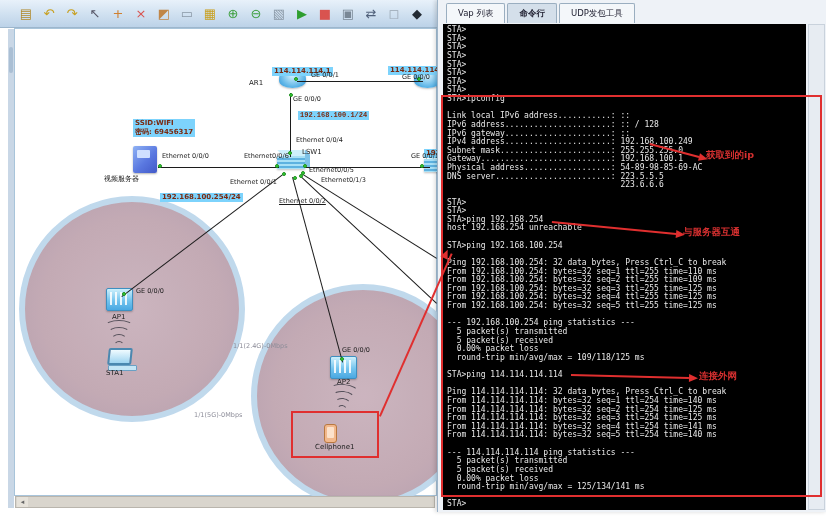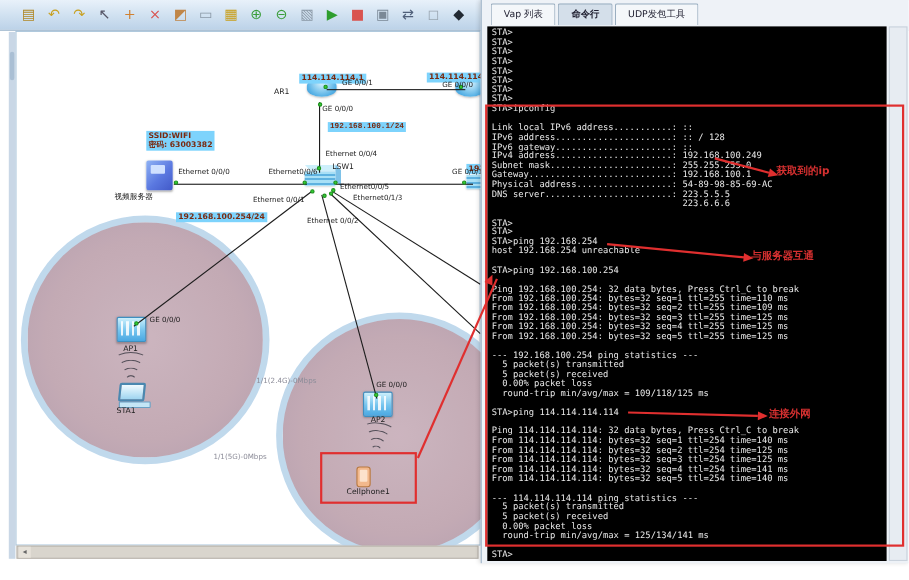--- a/index.html
+++ b/index.html
@@ -172,36 +172,36 @@
       <div class="pdot" style="left: 282px; top: 172px;"></div>
       <div class="pdot" style="left: 122px; top: 292px;"></div>
       <div class="pdot" style="left: 293px; top: 176px;"></div>
       <div class="pdot" style="left: 340px; top: 357px;"></div>
       <div class="pdot" style="left: 301px; top: 171px;"></div>
       <div class="pdot" style="left: 299px; top: 174px;"></div>
       <div class="lbl g" style="left: 272px; top: 57px;">114.114.114.1</div>
       <div class="lbl g" style="left: 388px; top: 56px;">114.114.114.11</div>
       <div class="lbl g" style="left: 298px; top: 101px; font-family: Liberation Mono, monospace;">192.168.100.1/24</div>
       <div class="lbl g" style="left: 133px; top: 109px;">SSID:WIFI
-密码: 63003382</div>
+密码: 69456317</div>
       <div class="lbl g" style="left: 160px; top: 183px;">192.168.100.254/24</div>
       <div class="lbl g" style="left: 424px; top: 139px;">192.16</div>
       <div class="lbl p" style="left: 311px; top: 71px;">GE 0/0/1</div>
       <div class="lbl p" style="left: 402px; top: 73px;">GE 0/0/0</div>
       <div class="lbl p" style="left: 293px; top: 95px;">GE 0/0/0</div>
       <div class="lbl p" style="left: 296px; top: 136px;">Ethernet 0/0/4</div>
       <div class="lbl dev" style="left: 249px; top: 79px;">AR1</div>
       <div class="lbl dev" style="left: 302px; top: 148px;">LSW1</div>
       <div class="lbl p" style="left: 162px; top: 152px;">Ethernet 0/0/0</div>
       <div class="lbl p" style="left: 244px; top: 152px; text-align: center;">Ethernet0/0/6</div>
       <div class="lbl p" style="left: 411px; top: 152px;">GE 0/0/1</div>
       <div class="lbl p" style="left: 230px; top: 178px;">Ethernet 0/0/1</div>
       <div class="lbl p" style="left: 309px; top: 166px;">Ethernet0/0/5</div>
       <div class="lbl p" style="left: 321px; top: 176px;">Ethernet0/1/3</div>
-      <div class="lbl p" style="left: 279px; top: 197px;">Ethernet 0/0/2</div>
+      <div class="lbl p" style="left: 279px; top: 197px; text-decoration: underline;">Ethernet 0/0/2</div>
       <div class="lbl p" style="left: 136px; top: 287px;">GE 0/0/0</div>
       <div class="lbl dev" style="left: 112px; top: 313px;">AP1</div>
       <div class="lbl dev" style="left: 106px; top: 369px;">STA1</div>
       <div class="lbl p" style="left: 342px; top: 346px;">GE 0/0/0</div>
       <div class="lbl dev" style="left: 337px; top: 378px;">AP2</div>
       <div class="lbl dev" style="left: 315px; top: 443px;">Cellphone1</div>
       <div class="lbl dev" style="left: 104px; top: 175px;">视频服务器</div>
       <div class="lbl gray" style="left: 233px; top: 298px;">1/1(2.4G)-0Mbps</div>
       <div class="lbl gray" style="left: 194px; top: 367px;">1/1(5G)-0Mbps</div>
     </div>

